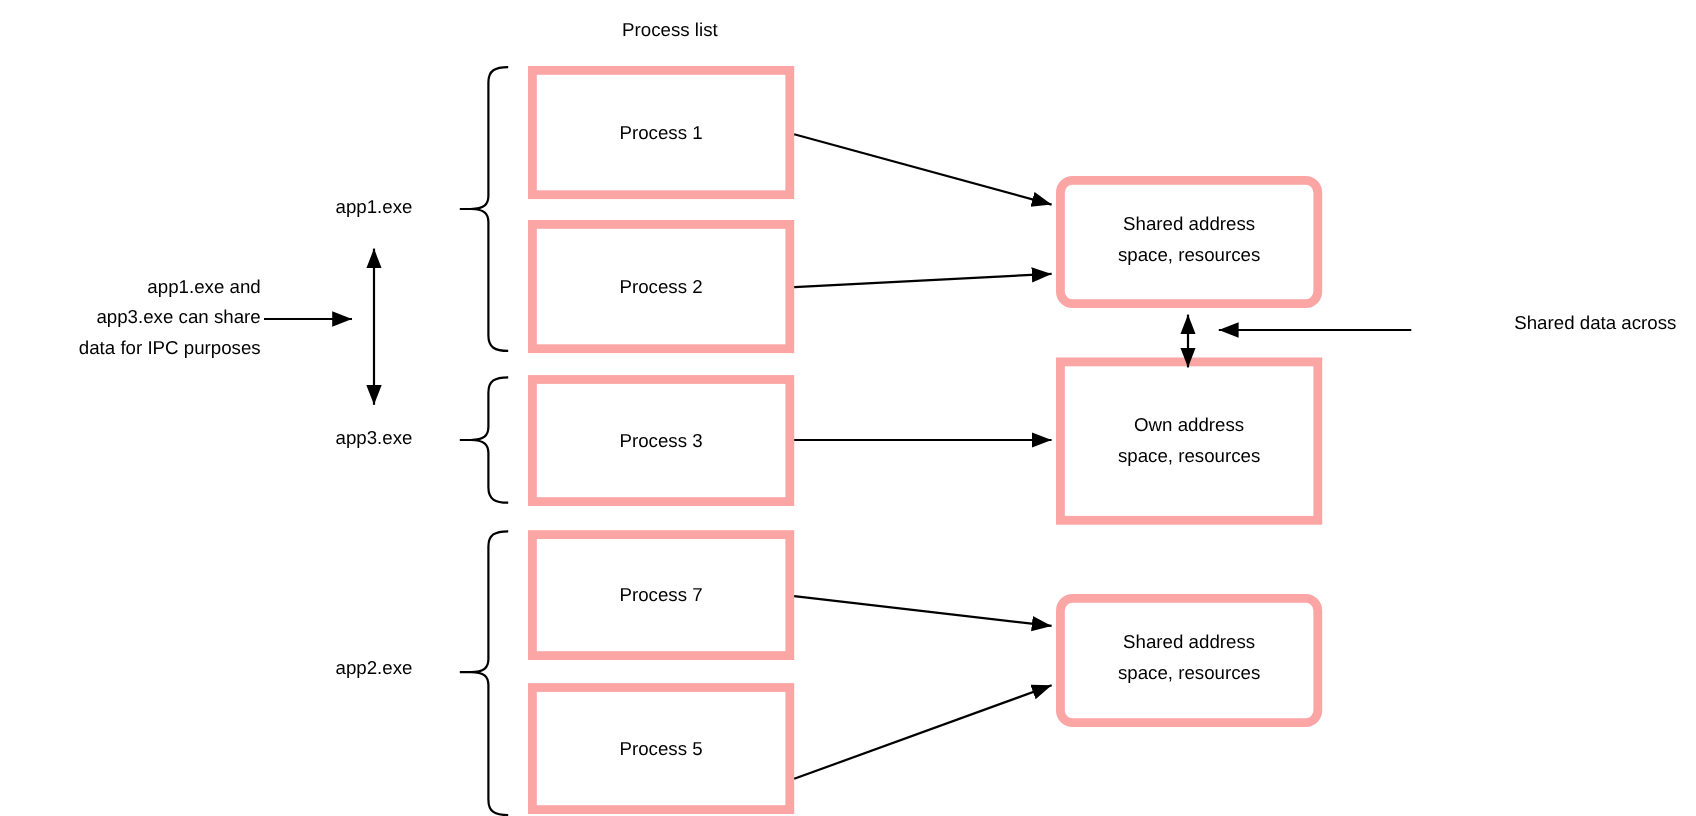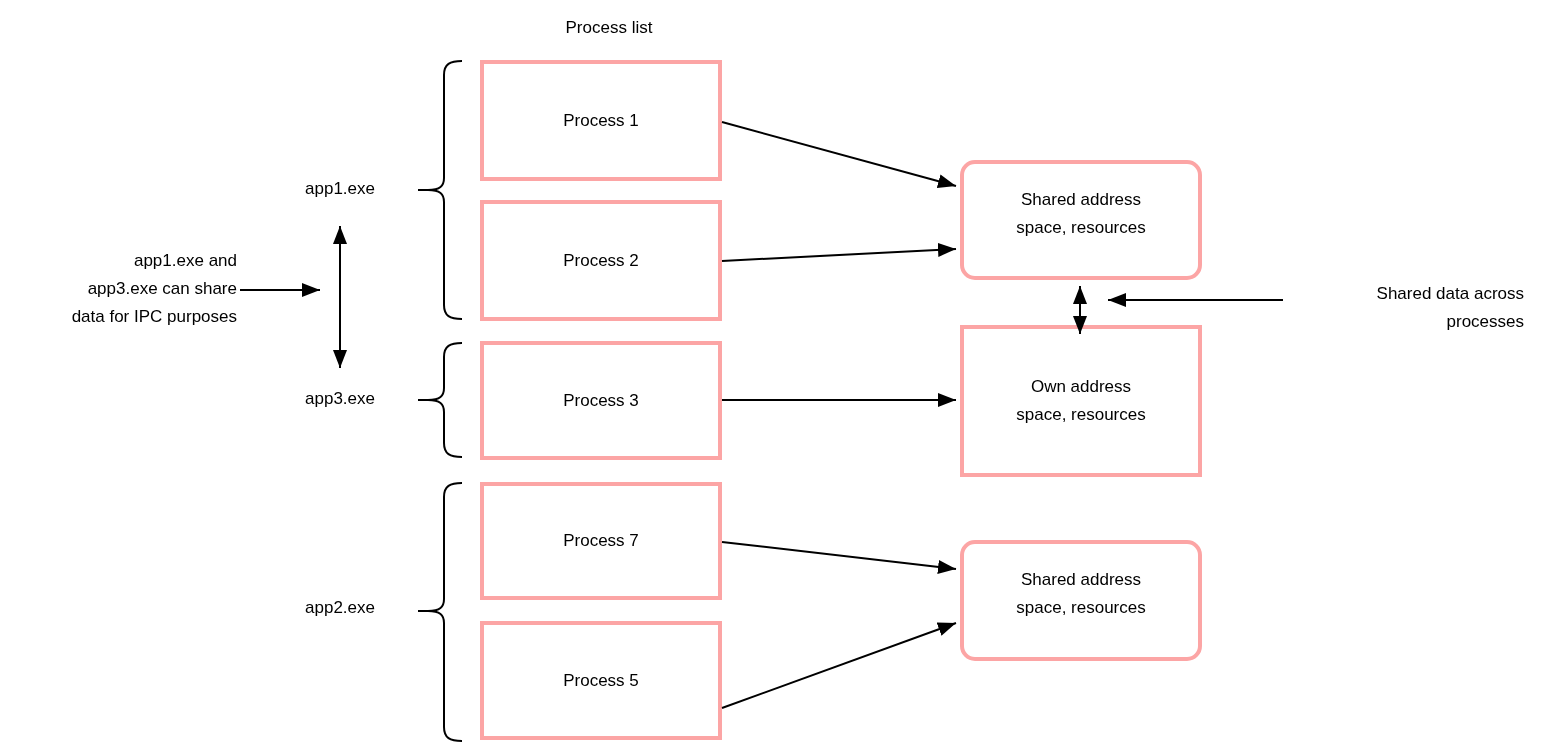--- a/index.html
+++ b/index.html
@@ -15,21 +15,21 @@
   .svg-layer {
     position: absolute;
     left: 0; top: 0;
     width: 1542px; height: 742px;
     pointer-events: none;
   }
   .box {
     position: absolute;
     left: 480px;
     width: 242px;
-    border: 4px solid #fca5a5;
+    border: 8px solid #fca5a5;
     background: #ffffff;
     box-sizing: border-box;
     display: flex;
     flex-direction: column;
     align-items: center;
     justify-content: center;
     text-align: center;
     font-size: 17px;
     line-height: 28px;
   }
@@ -90,21 +90,20 @@
   <div class="label" style="left:270px; top:594px; width:140px;">app2.exe</div>
 
   <div class="note" style="left:3px; top:247px; width:234px;">
     <div>app1.exe and</div>
     <div>app3.exe can share</div>
     <div>data for IPC purposes</div>
   </div>
 
   <div class="note" style="left:1290px; top:280px; width:234px;">
     <div>Shared data across</div>
-    <div>processes</div>
   </div>
 
   <svg class="svg-layer" viewBox="0 0 1542 742">
     <defs>
       <marker id="arrow" markerUnits="userSpaceOnUse" markerWidth="20" markerHeight="16" refX="18" refY="7" orient="auto-start-reverse">
         <path d="M0,0 L18,7 L0,14 Z" fill="#000000"></path>
       </marker>
     </defs>
 
     <line x1="722" y1="122" x2="956" y2="186" stroke="#000000" stroke-width="2" marker-end="url(#arrow)"></line>

